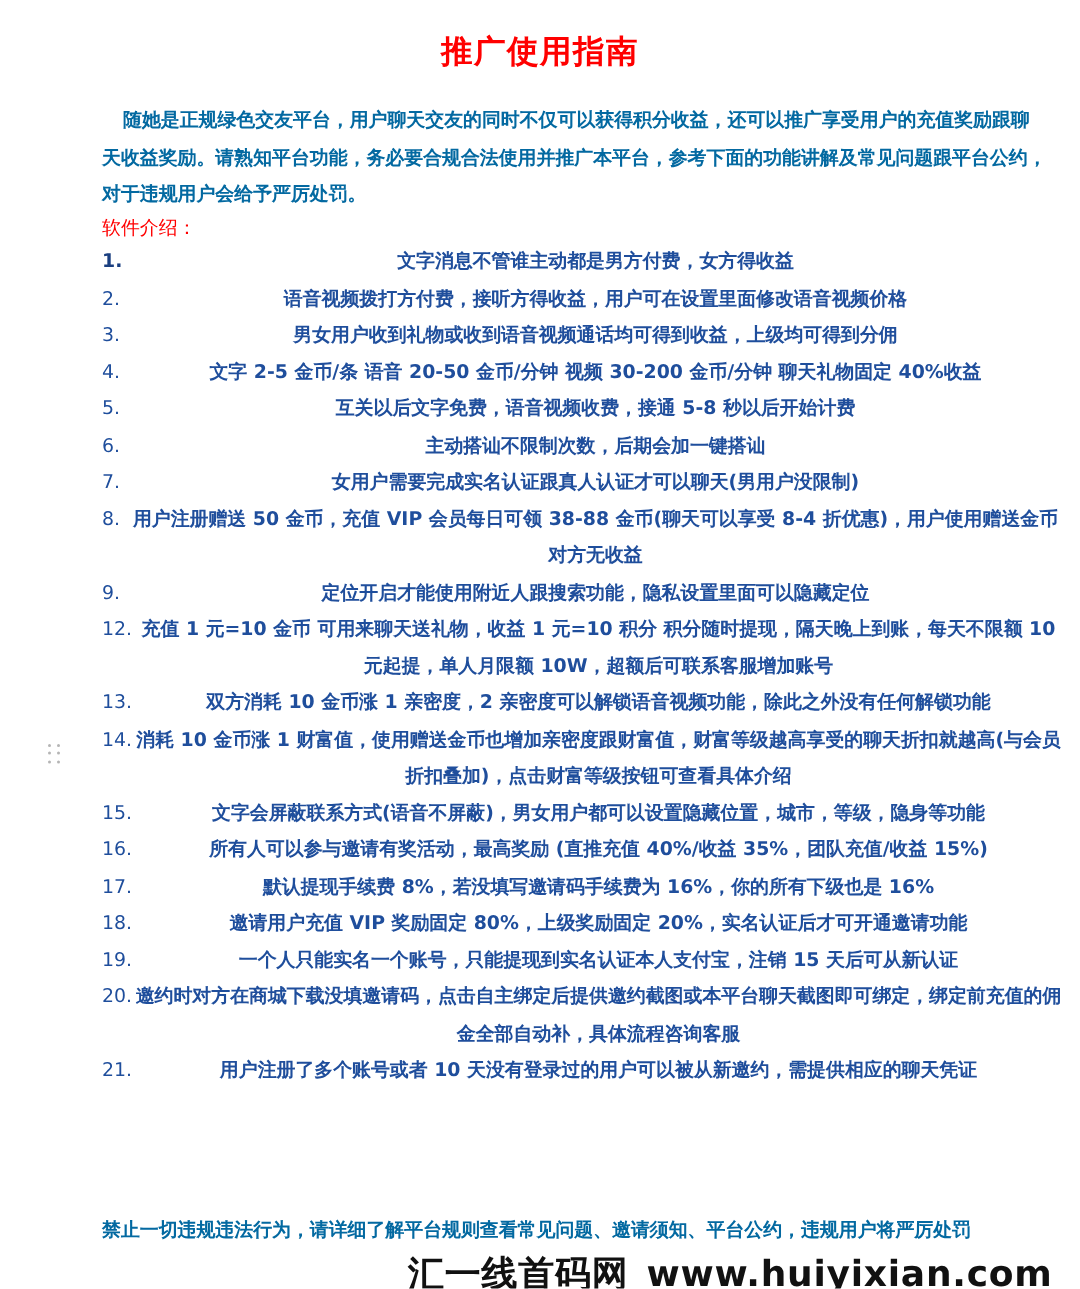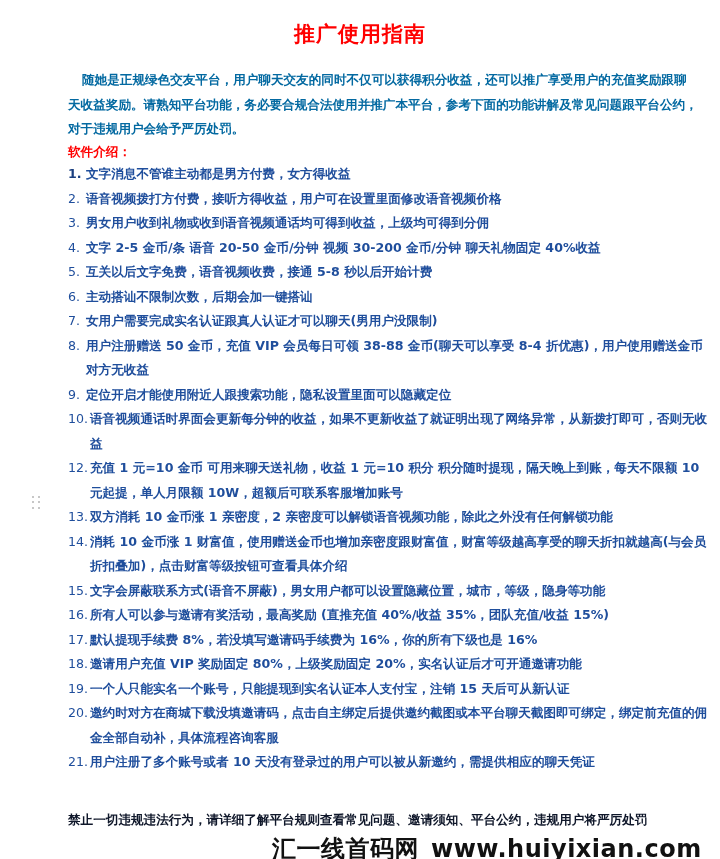--- a/index.html
+++ b/index.html
@@ -40,21 +40,21 @@
       font-weight: bold;
       font-size: 12.6px;
       line-height: 24.5px;
     }
     .intro .indent { display: inline-block; width: 14px; }
     .section-label {
       position: absolute;
       top: 124px;
       left: 68px;
       color: #ff0000;
-      font-weight: bold;
+      font-weight: normal;
       font-size: 12.6px;
       line-height: 24px;
     }
     .list {
       position: absolute;
       top: 146px;
       left: 68px;
       width: 640px;
       list-style: none;
     }
@@ -68,40 +68,40 @@
     }
     .list-item.two-digit { padding-left: 22px; }
     .list-item .num {
       position: absolute;
       left: 0;
       top: 0;
       font-weight: normal;
       color: #1f4e9c;
     }
     .list-item.first .num { font-weight: bold; color: #1a3f80; }
-    .list-item .text { display: block; }
+    .list-item .text { display: block; text-align: center; }
     .drag-handle {
       position: absolute;
       left: 32px;
       top: 480px;
       width: 10px;
       height: 14px;
       display: grid;
       grid-template-columns: 3px 3px;
       grid-gap: 2px 3px;
     }
     .drag-handle span {
       width: 2px; height: 2px; background: #b5b5b5; border-radius: 1px;
     }
     .footer-warning {
       position: absolute;
       top: 792px;
       left: 68px;
       width: 620px;
-      color: #0f172a;
+      color: #0369a1;
       font-weight: bold;
       font-size: 12.6px;
       line-height: 24.5px;
     }
     .watermark {
       position: absolute;
       top: 818px;
       left: 272px;
       color: #111111;
       font-weight: bold;
@@ -171,24 +171,20 @@
       </li>
     <li class="list-item">
         <span class="num">8.</span>
         <span class="text">用户注册赠送 50 金币，充值 VIP 会员每日可领 38-88 金币(聊天可以享受 8-4 折优惠)，用户使用赠送金币对方无收益</span>
       </li>
     <li class="list-item">
         <span class="num">9.</span>
         <span class="text">定位开启才能使用附近人跟搜索功能，隐私设置里面可以隐藏定位</span>
       </li>
     <li class="list-item two-digit">
-        <span class="num">10.</span>
-        <span class="text">语音视频通话时界面会更新每分钟的收益，如果不更新收益了就证明出现了网络异常，从新拨打即可，否则无收益</span>
-      </li>
-    <li class="list-item two-digit">
         <span class="num">12.</span>
         <span class="text">充值 1 元=10 金币 可用来聊天送礼物，收益 1 元=10 积分 积分随时提现，隔天晚上到账，每天不限额 10 元起提，单人月限额 10W，超额后可联系客服增加账号</span>
       </li>
     <li class="list-item two-digit">
         <span class="num">13.</span>
         <span class="text">双方消耗 10 金币涨 1 亲密度，2 亲密度可以解锁语音视频功能，除此之外没有任何解锁功能</span>
       </li>
     <li class="list-item two-digit">
         <span class="num">14.</span>
         <span class="text">消耗 10 金币涨 1 财富值，使用赠送金币也增加亲密度跟财富值，财富等级越高享受的聊天折扣就越高(与会员折扣叠加)，点击财富等级按钮可查看具体介绍</span>

